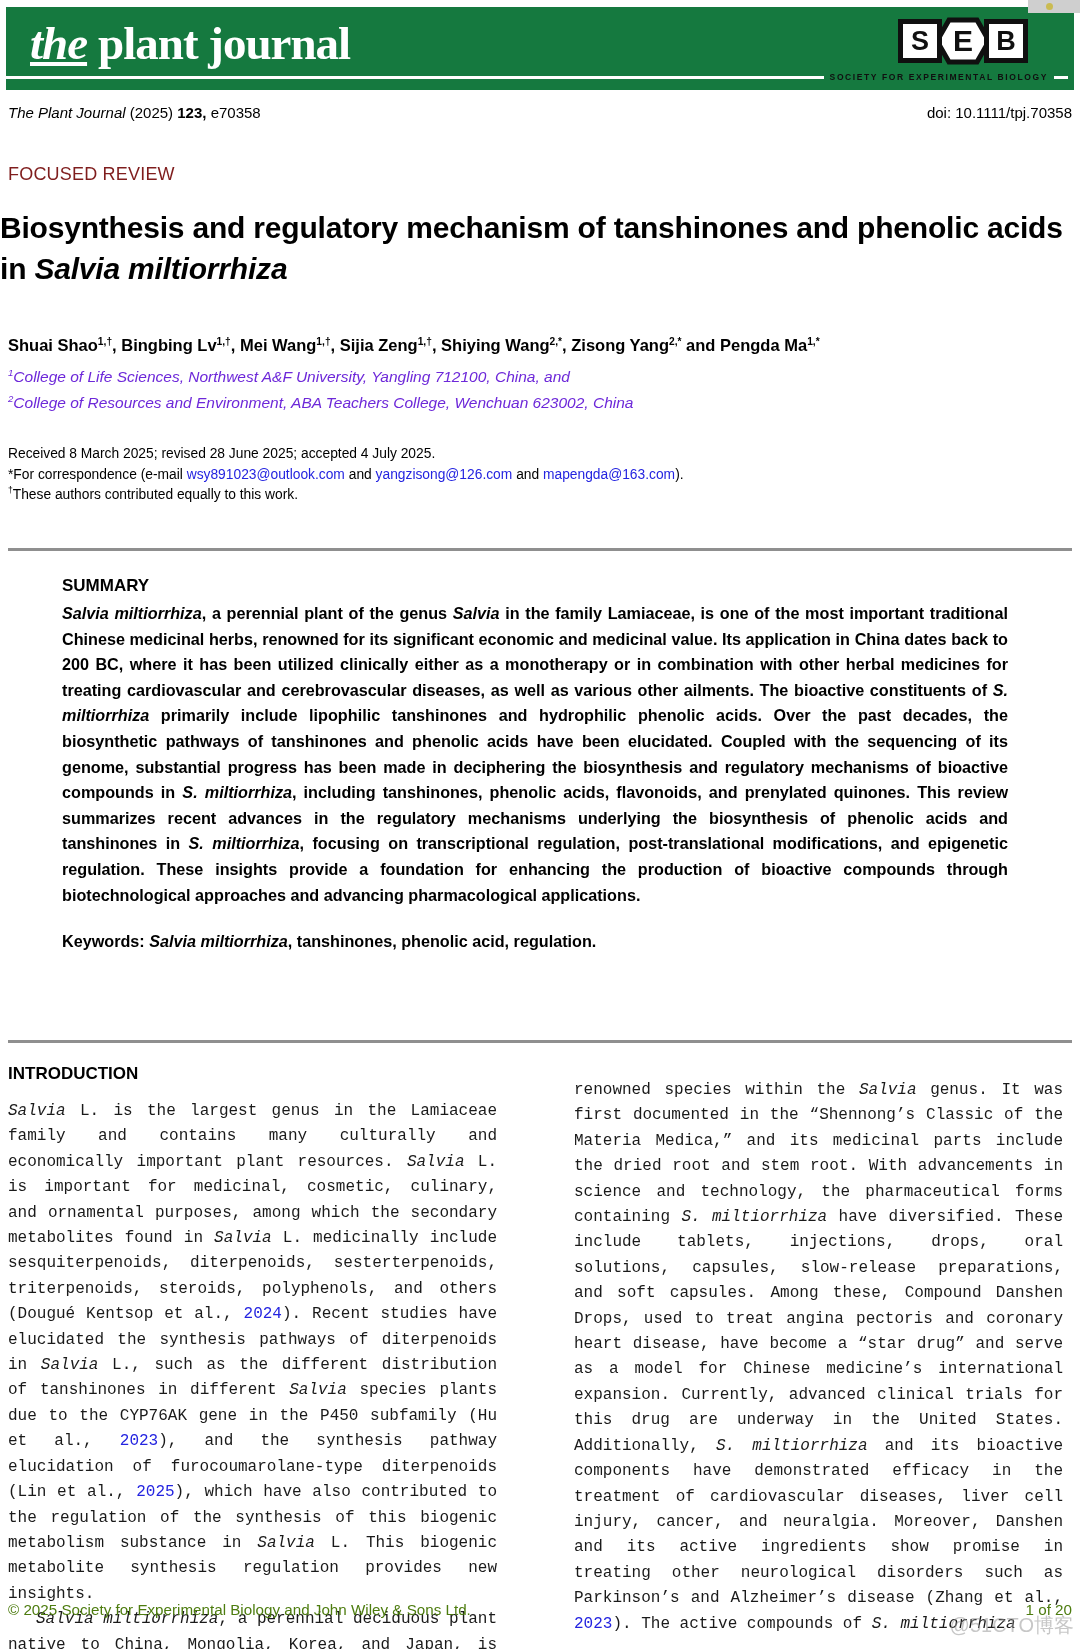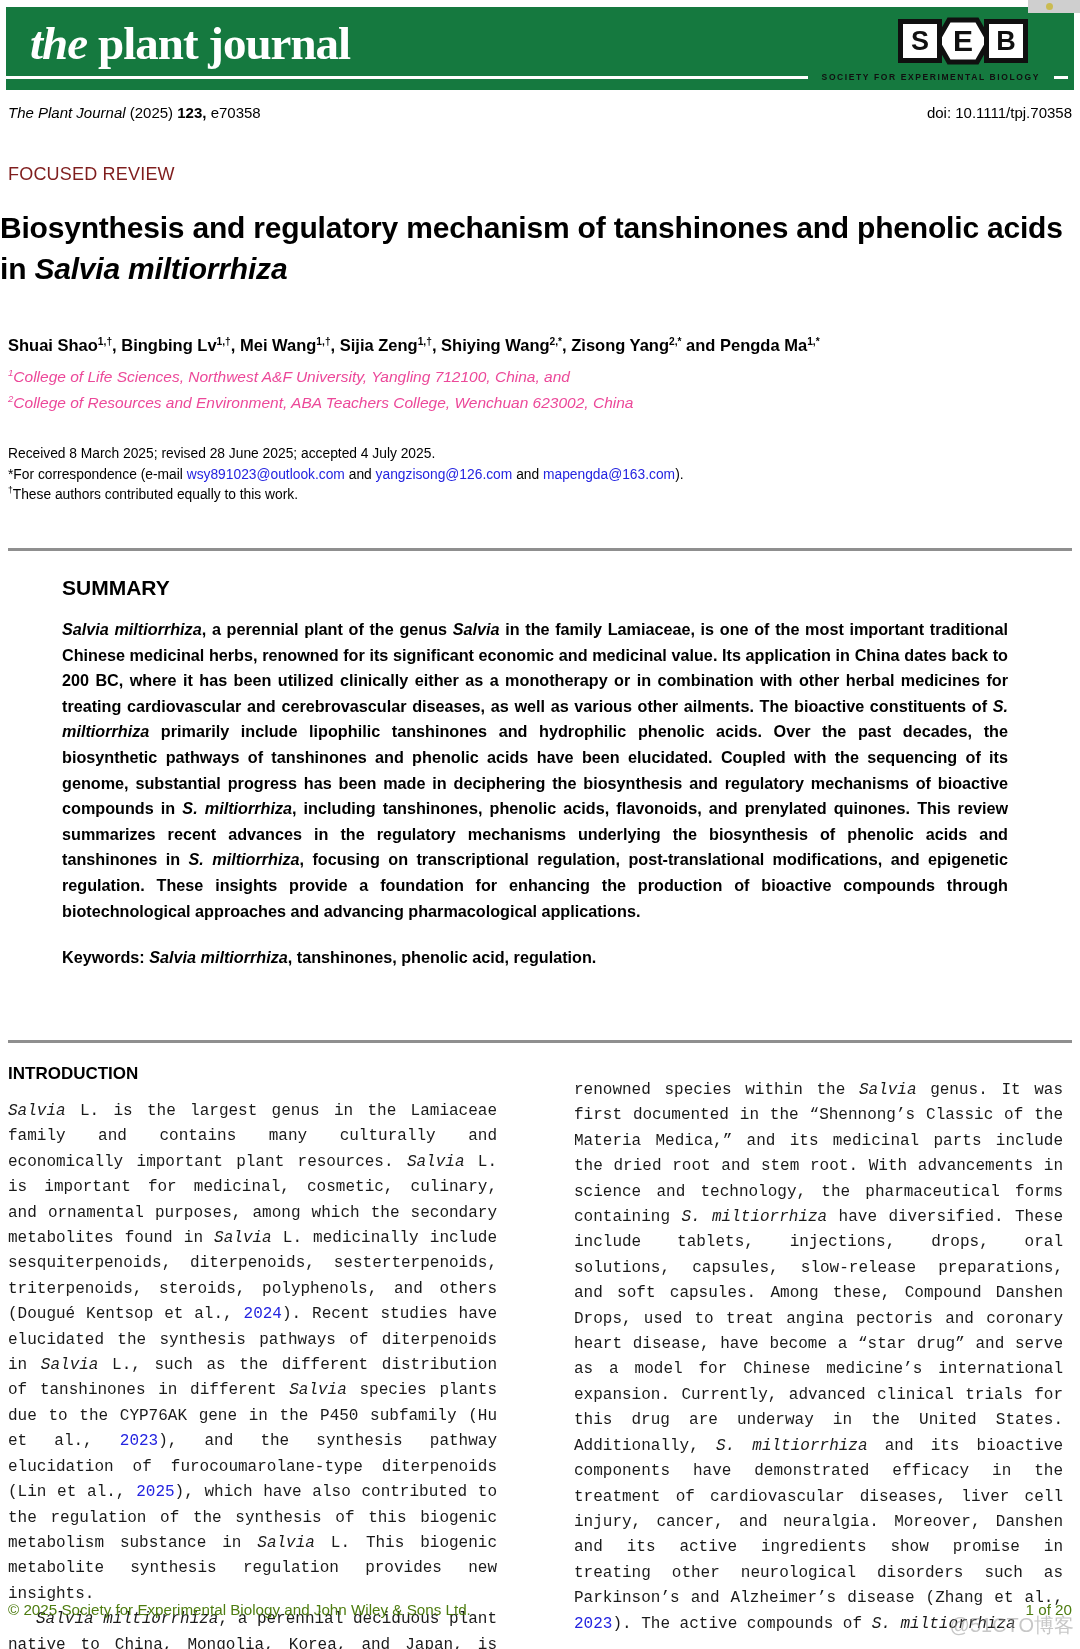--- a/index.html
+++ b/index.html
@@ -13,52 +13,52 @@
   .lnk { color:var(--link,#2424E0); cursor:pointer; }
   sup { font-size:62%; line-height:0; vertical-align:super; }
 
   
   .fragment { position:absolute; top:0; left:1028px; width:52px; height:13px; background:#cfcfcf; z-index:3; }
   .fragment .dot { position:absolute; left:18px; top:3px; width:7px; height:7px; border-radius:50%; background:#c9b73c; opacity:.85; display:block; }
 
   
   .banner { position:absolute; left:6px; top:7px; width:1068px; height:83px; background:var(--green,#15793F); }
   .logo { position:absolute; left:24px; top:9px; color:#fff; font-family:"Liberation Serif", serif; font-size:47px; font-weight:700; letter-spacing:-1px; white-space:nowrap; }
-  .logo-the { font-style:italic; margin-right:11px; }
+  .logo-the { font-style:italic; margin-right:11px;text-decoration:underline; }
   .seb { position:absolute; right:46px; top:10px; display:flex; align-items:center; }
   .seb-sq {
     position:relative; z-index:1; width:44px; height:44px; background:#fff; border:5px solid #101010;
     display:flex; align-items:center; justify-content:center;
     font-size:27px; font-weight:700; color:#101010;
   }
   .seb-hex { margin:0 -8px; z-index:0; }
   .seb-hex text { font-family:"Liberation Sans", sans-serif; font-weight:700; font-size:30px; fill:#101010; }
   .banner-bottom { position:absolute; left:0; right:6px; bottom:8px; display:flex; align-items:center; }
   .bline { flex:1; height:3px; background:#fff; }
   .bline-short { width:14px; height:3px; background:#fff; }
-  .seb-caption { margin:0 14px; font-size:8.5px; font-weight:700; letter-spacing:1.6px; color:#101010; white-space:nowrap; }
+  .seb-caption { margin:0 6px; font-size:8.5px; font-weight:700; letter-spacing:1.6px; color:#101010; white-space:nowrap; }
 
   
   .cite-row { position:absolute; left:8px; right:8px; top:104px; display:flex; justify-content:space-between; font-size:15px; color:#000; }
 
   .kicker { position:absolute; left:8px; top:164px; font-size:18px; color:#7f1d1d; letter-spacing:.2px; }
 
   .title { position:absolute; left:0; right:10px; top:207px; font-size:30px; font-weight:700; line-height:41px; color:#000; letter-spacing:-.2px; }
 
   .authors { position:absolute; left:8px; right:8px; top:336px; font-size:16.5px; font-weight:700; color:#000000; }
-  .affils { position:absolute; left:8px; right:8px; top:364px; font-size:15.5px; font-style:italic; line-height:26px; color:#ec4899; }
+  .affils { position:absolute; left:8px; right:8px; top:364px; font-size:15.5px; font-style:italic; line-height:26px; color:#6d28d9; }
 
   .smallprint { position:absolute; left:8px; right:8px; top:444px; font-size:13.8px; line-height:20.5px; color:#000; }
 
   .rule { position:absolute; left:8px; right:8px; height:3px; background:var(--rule,#8F8F8F); }
   .rule1 { top:548px; }
   .rule2 { top:1040px; }
 
   .summary { position:absolute; left:62px; width:946px; top:576px; color:#000; }
-  .summary h2 { font-size:21px; font-weight:700; margin-bottom:17px; }
+  .summary h2 { font-size:17px; font-weight:700; margin-bottom:5px; }
   .summary .body { font-size:16.2px; font-weight:700; line-height:25.6px; text-align:justify; }
   .summary .keywords { margin-top:24px; font-size:16.2px; font-weight:700; }
 
   .intro { position:absolute; left:8px; top:1064px; display:flex; gap:77px; color:#1a1a1a; }
   .intro .col { flex:0 0 489px; width:489px; }
   .intro h2 { font-size:17px; font-weight:700; color:#000; margin-bottom:15px; }
   .intro p { font-size:16px; line-height:25.4px; text-align:justify;font-family:Liberation Mono, monospace; }
   .intro p.indent { text-indent:28px; }
   .intro .col-right { padding-top:14px; }
 

